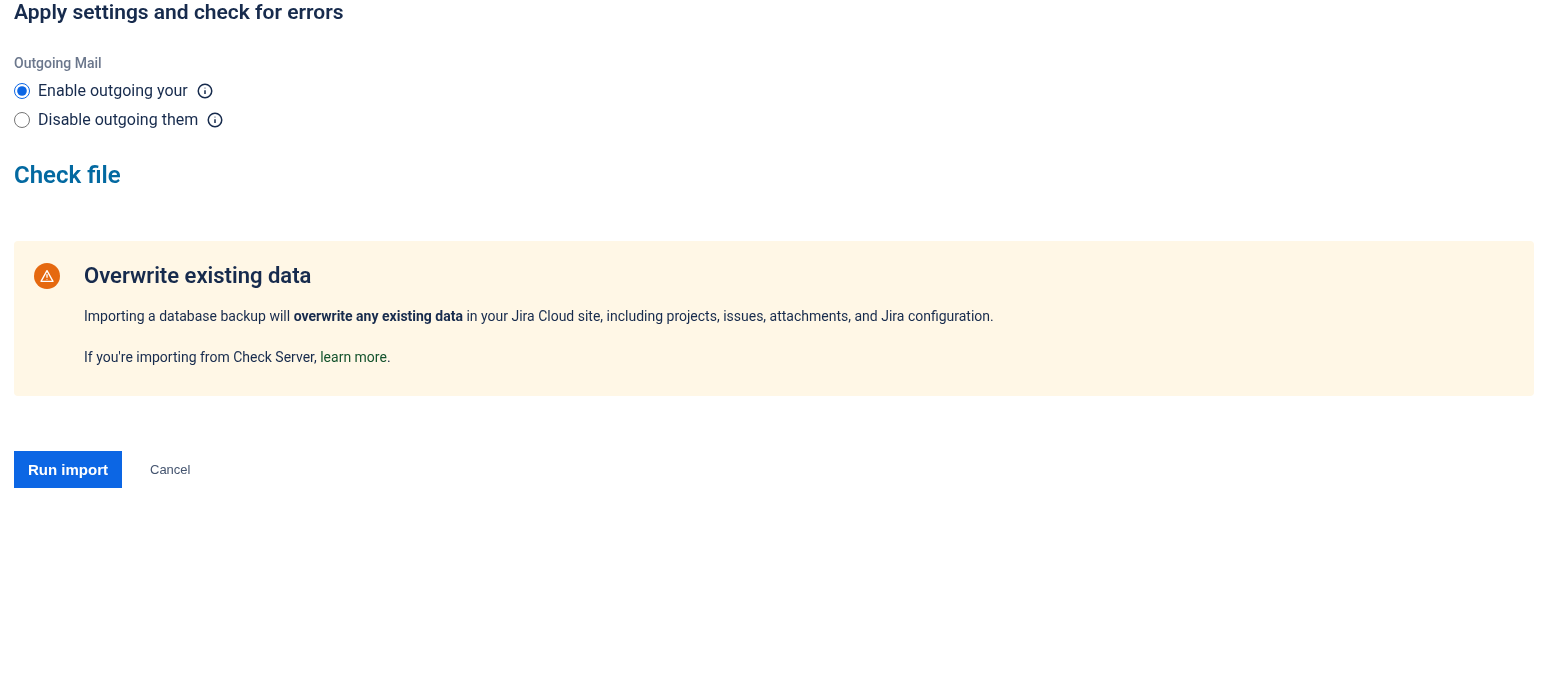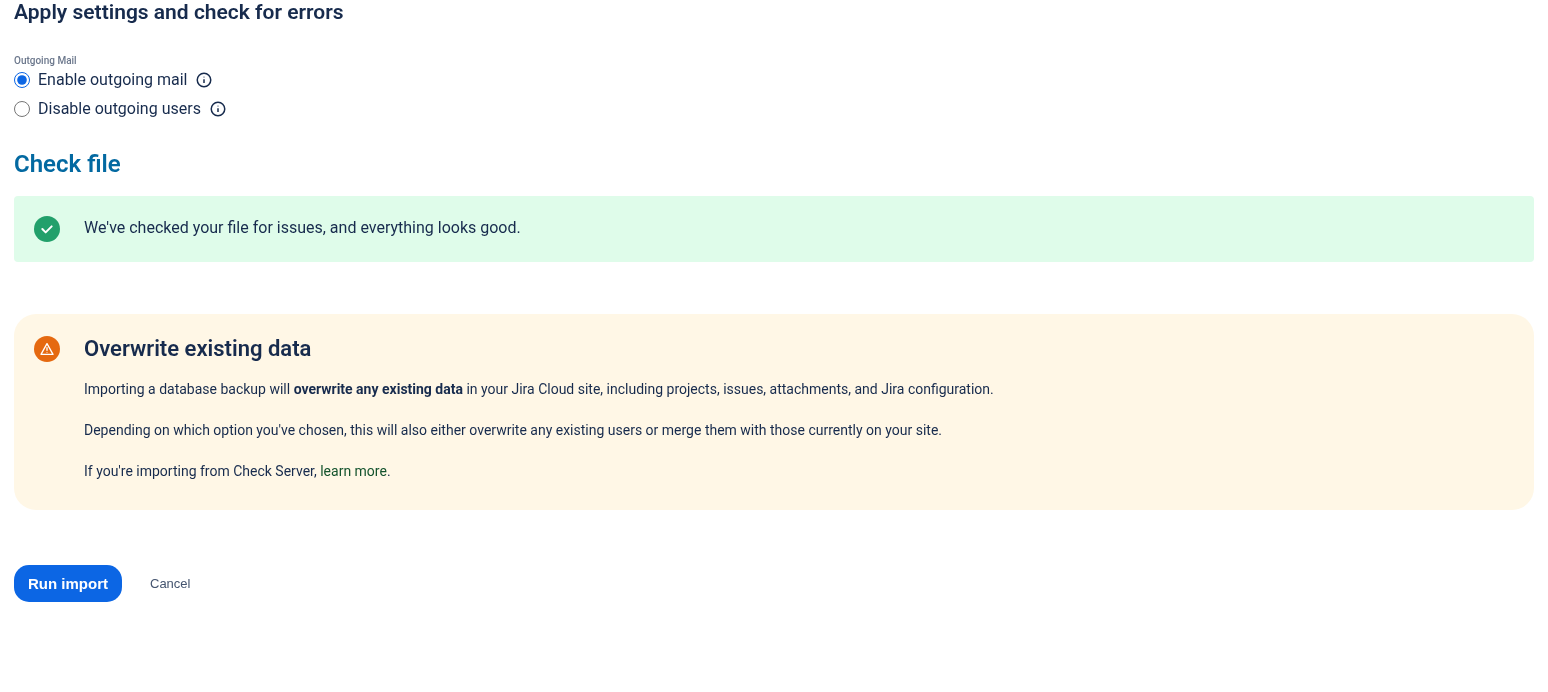--- a/index.html
+++ b/index.html
@@ -15,24 +15,24 @@
     padding: 0 14px 20px 14px;
   }
   h1.page-title {
     font-size: 21px;
     font-weight: 600;
     color: #172B4D;
     margin: 0 0 30px 0;
     line-height: 1.2;
   }
   .section-label {
-    font-size: 10px;
+    font-size: 14px;
     color: #6B778C;
     font-weight: 500;
-    margin-bottom: 4px;
+    margin-bottom: 10px;
   }
   .radio-group { }
   .radio-row {
     display: flex;
     align-items: center;
     gap: 8px;
     margin-bottom: 10px;
     font-size: 16px;
     color: #172B4D;
   }
@@ -64,21 +64,20 @@
     padding: 20px 20px;
     gap: 24px;
   }
   .alert-success {
     background: #dffcea;
   }
   .alert-warning {
     background: #FFF7E6;
     margin-top: 52px;
     padding: 22px 20px 28px 20px;
-    border-radius: 22px;
   }
   .icon-circle {
     flex: 0 0 auto;
     width: 26px;
     height: 26px;
     border-radius: 50%;
     display: flex;
     align-items: center;
     justify-content: center;
   }
@@ -112,21 +111,21 @@
   .footer-buttons {
     margin-top: 55px;
     display:flex;
     align-items:center;
     gap: 28px;
   }
   .btn-primary {
     background:#0C66E4;
     color:#fff;
     border:none;
-    border-radius:15px;
+    border-radius:0;
     font-size:15px;
     font-weight:600;
     padding:10px 14px;
     cursor:pointer;
   }
   .btn-link {
     background:none;
     border:none;
     color:#44546F;
     font-size:13px;
@@ -139,67 +138,58 @@
 
 <div class="page">
 
   <h1 class="page-title">Apply settings and check for errors</h1>
 
   <div class="section-label">Outgoing Mail</div>
 
   <div class="radio-group">
     <label class="radio-row">
       <input type="radio" name="outgoingMail" checked="" style="">
-      <span>Enable outgoing mail</span>
+      <span>Enable outgoing your</span>
       <span class="info-icon-wrap">
         <svg class="info-icon" viewBox="0 0 24 24" fill="none" stroke="currentColor" stroke-width="2">
           <circle cx="12" cy="12" r="9"></circle>
           <line x1="12" y1="11" x2="12" y2="16"></line>
           <circle cx="12" cy="8" r="0.8" fill="currentColor" stroke="none"></circle>
         </svg>
       </span>
     </label>
     <label class="radio-row">
       <input type="radio" name="outgoingMail" style="">
-      <span>Disable outgoing users</span>
+      <span>Disable outgoing them</span>
       <span class="info-icon-wrap">
         <svg class="info-icon" viewBox="0 0 24 24" fill="none" stroke="currentColor" stroke-width="2">
           <circle cx="12" cy="12" r="9"></circle>
           <line x1="12" y1="11" x2="12" y2="16"></line>
           <circle cx="12" cy="8" r="0.8" fill="currentColor" stroke="none"></circle>
         </svg>
       </span>
     </label>
   </div>
 
   <h2 class="sub-title">Check file</h2>
 
-  <div class="alert alert-success">
-    <span class="icon-circle icon-success">
-      <svg viewBox="0 0 24 24" fill="none" stroke="#ffffff" stroke-width="3" stroke-linecap="round" stroke-linejoin="round">
-        <polyline points="5 12 10 17 19 8"></polyline>
-      </svg>
-    </span>
-    <div class="alert-body">We've checked your file for issues, and everything looks good.</div>
-  </div>
 
   <div class="alert alert-warning">
     <span class="icon-circle icon-warn">
       <svg viewBox="0 0 24 24" fill="none" stroke="#ffffff" stroke-width="2" stroke-linecap="round" stroke-linejoin="round">
         <path d="M12 4 L21 20 L3 20 Z"></path>
         <line x1="12" y1="10" x2="12" y2="14"></line>
         <circle cx="12" cy="17" r="0.8" fill="#ffffff" stroke="none"></circle>
       </svg>
     </span>
     <div class="alert-body">
       <h3 class="warn-title">Overwrite existing data</h3>
       <p class="warn-p">
         <span>Importing a database backup will </span><strong>overwrite any existing data</strong><span> in your Jira Cloud site, including projects, issues, attachments, and Jira configuration.</span>
       </p>
-      <p class="warn-p">Depending on which option you've chosen, this will also either overwrite any existing users or merge them with those currently on your site.</p>
       <p class="warn-p">
         <span>If you're importing from Check Server, </span><a href="#" class="learn-more">learn more</a><span>.</span>
       </p>
     </div>
   </div>
 
   <div class="footer-buttons">
     <button class="btn-primary">Run import</button>
     <button class="btn-link">Cancel</button>
   </div>

